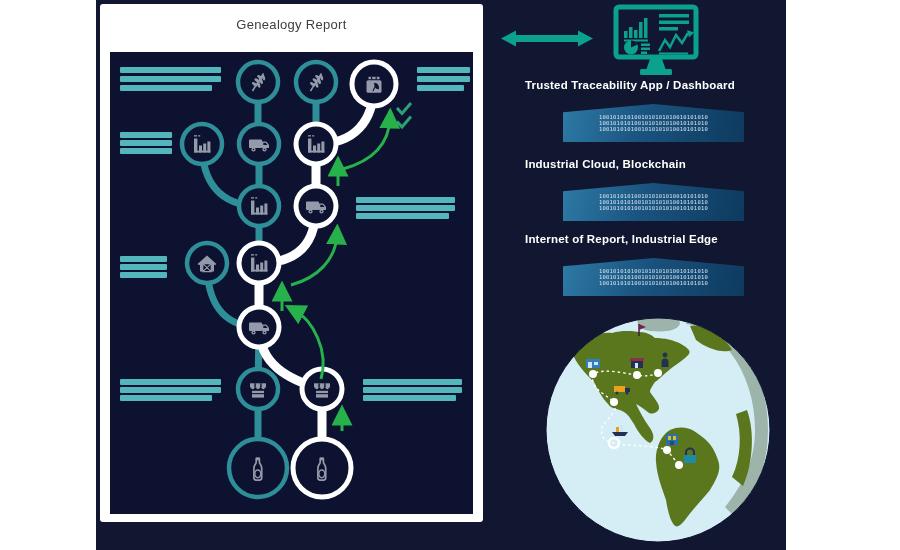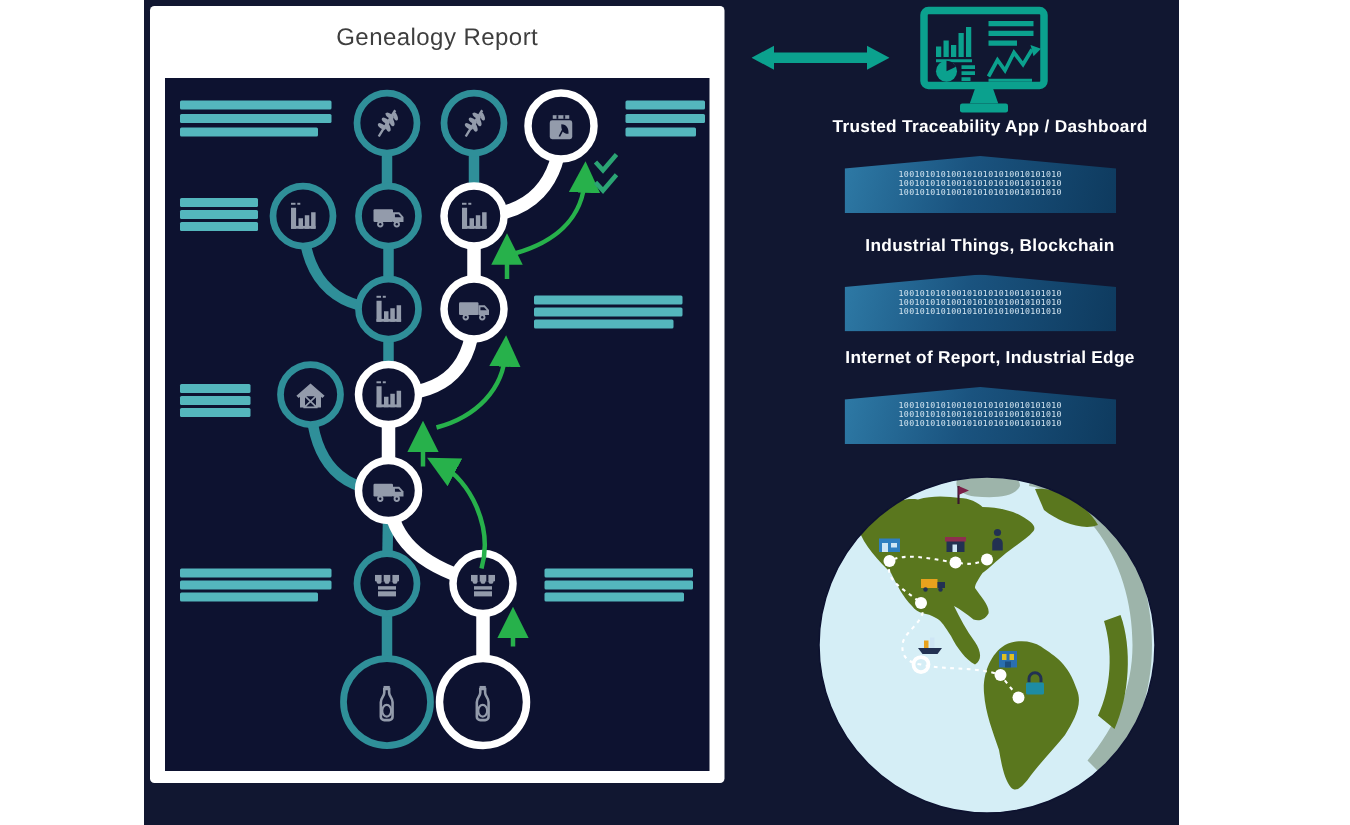--- a/index.html
+++ b/index.html
@@ -1,25 +1,25 @@
 <!DOCTYPE html>
 <html><head>
 <meta charset="utf-8">
 <style>
   html,body{margin:0;padding:0;}
   body{font-family:"Liberation Sans",sans-serif;background:#ffffff;}
   .canvas{position:relative;width:900px;height:550px;background:#ffffff;overflow:hidden;}
   .stage{position:absolute;left:96px;top:0;width:690px;height:550px;background:#111731;}
   
   .card{position:absolute;left:4px;top:4px;width:383px;height:518px;background:#ffffff;border-radius:3px;}
-  .card-title{position:absolute;left:0;top:13px;width:100%;text-align:center;font-size:16px;color:#3e3e3e;letter-spacing:.3px;}
+  .card-title{position:absolute;left:0;top:13px;width:100%;text-align:center;font-size:13px;color:#3e3e3e;letter-spacing:.3px;}
   .panel{position:absolute;left:10px;top:48px;width:363px;height:462px;background:#0d1230;}
   .panel svg{position:absolute;left:0;top:0;}
   
-  .rcol-label{position:absolute;width:270px;text-align:center;color:#ffffff;font-weight:bold;font-size:11.5px;letter-spacing:.2px;}
+  .rcol-label{position:absolute;width:270px;text-align:left;color:#ffffff;font-weight:bold;font-size:11.5px;letter-spacing:.2px;}
   .banner{position:absolute;left:467px;width:181px;height:38px;
     background:linear-gradient(105deg,#2e7aa6 0%,#1a537f 45%,#0e3a5e 100%);
     -webkit-clip-path:polygon(0 22%,50% 0,100% 22%,100% 100%,0 100%);
     clip-path:polygon(0 22%,50% 0,100% 22%,100% 100%,0 100%);}
   .banner .bits{padding-top:11px;text-align:center;font-family:"DejaVu Sans Mono",monospace;
     font-size:5.5px;line-height:5.8px;color:#d3e5f1;letter-spacing:.2px;}
   .icon-abs{position:absolute;}
 </style>
 </head>
 <body>
@@ -257,21 +257,21 @@
     <div class="rcol-label" style="left:429px;top:79px;">Trusted Traceability App / Dashboard</div>
 
     <div class="banner" style="top:104px;">
       <div class="bits">
           <div>1001010101001010101010010101010</div>
           <div>1001010101001010101010010101010</div>
           <div>1001010101001010101010010101010</div>
         </div>
     </div>
 
-    <div class="rcol-label" style="left:429px;top:158px;">Industrial Things, Blockchain</div>
+    <div class="rcol-label" style="left:429px;top:158px;">Industrial Cloud, Blockchain</div>
 
     <div class="banner" style="top:183px;">
       <div class="bits">
           <div>1001010101001010101010010101010</div>
           <div>1001010101001010101010010101010</div>
           <div>1001010101001010101010010101010</div>
         </div>
     </div>
 
     <div class="rcol-label" style="left:429px;top:233px;">Internet of Report, Industrial Edge</div>

